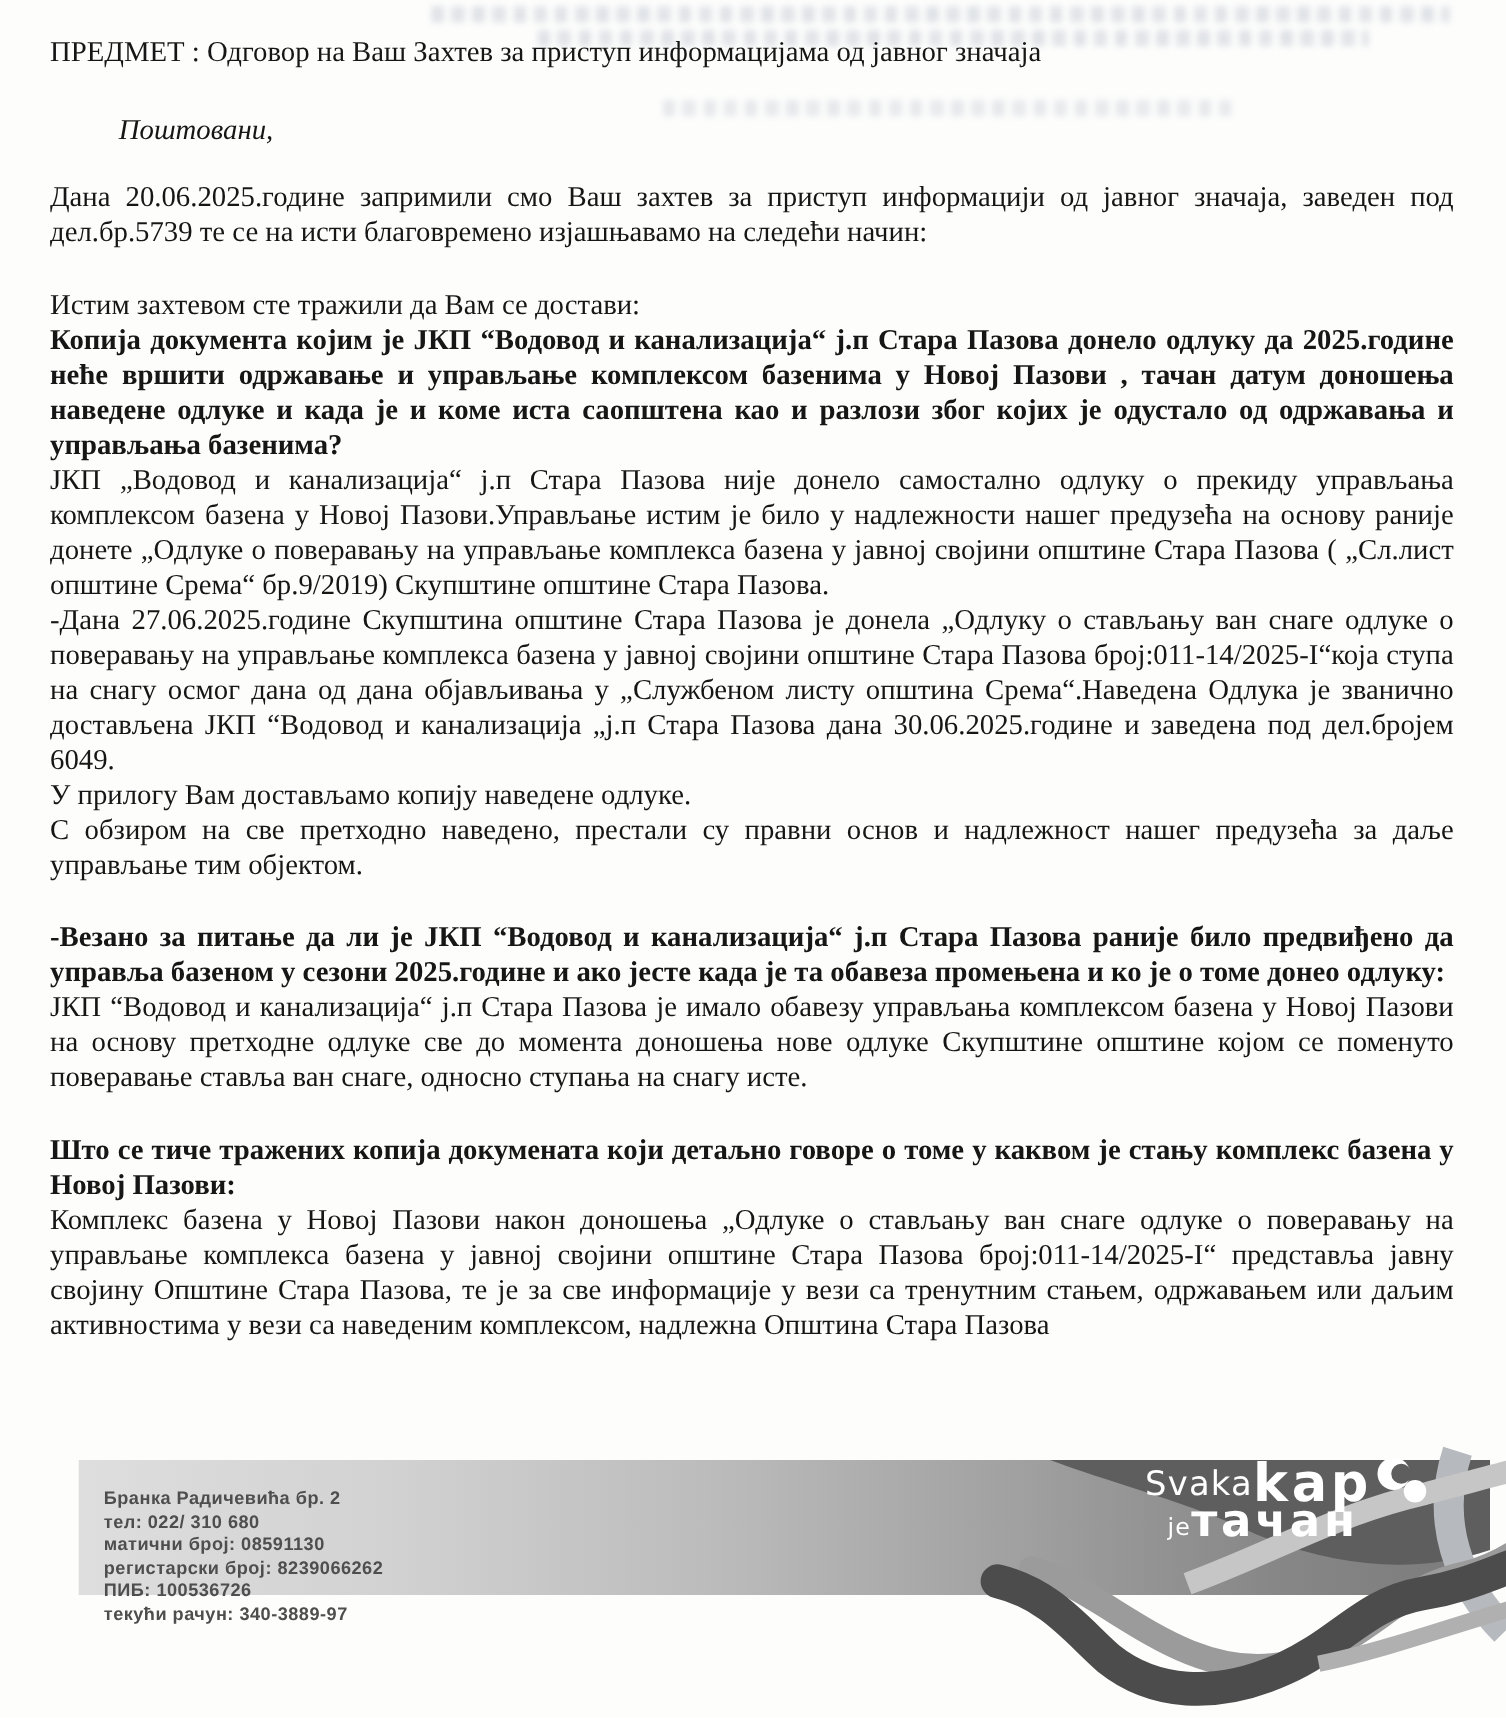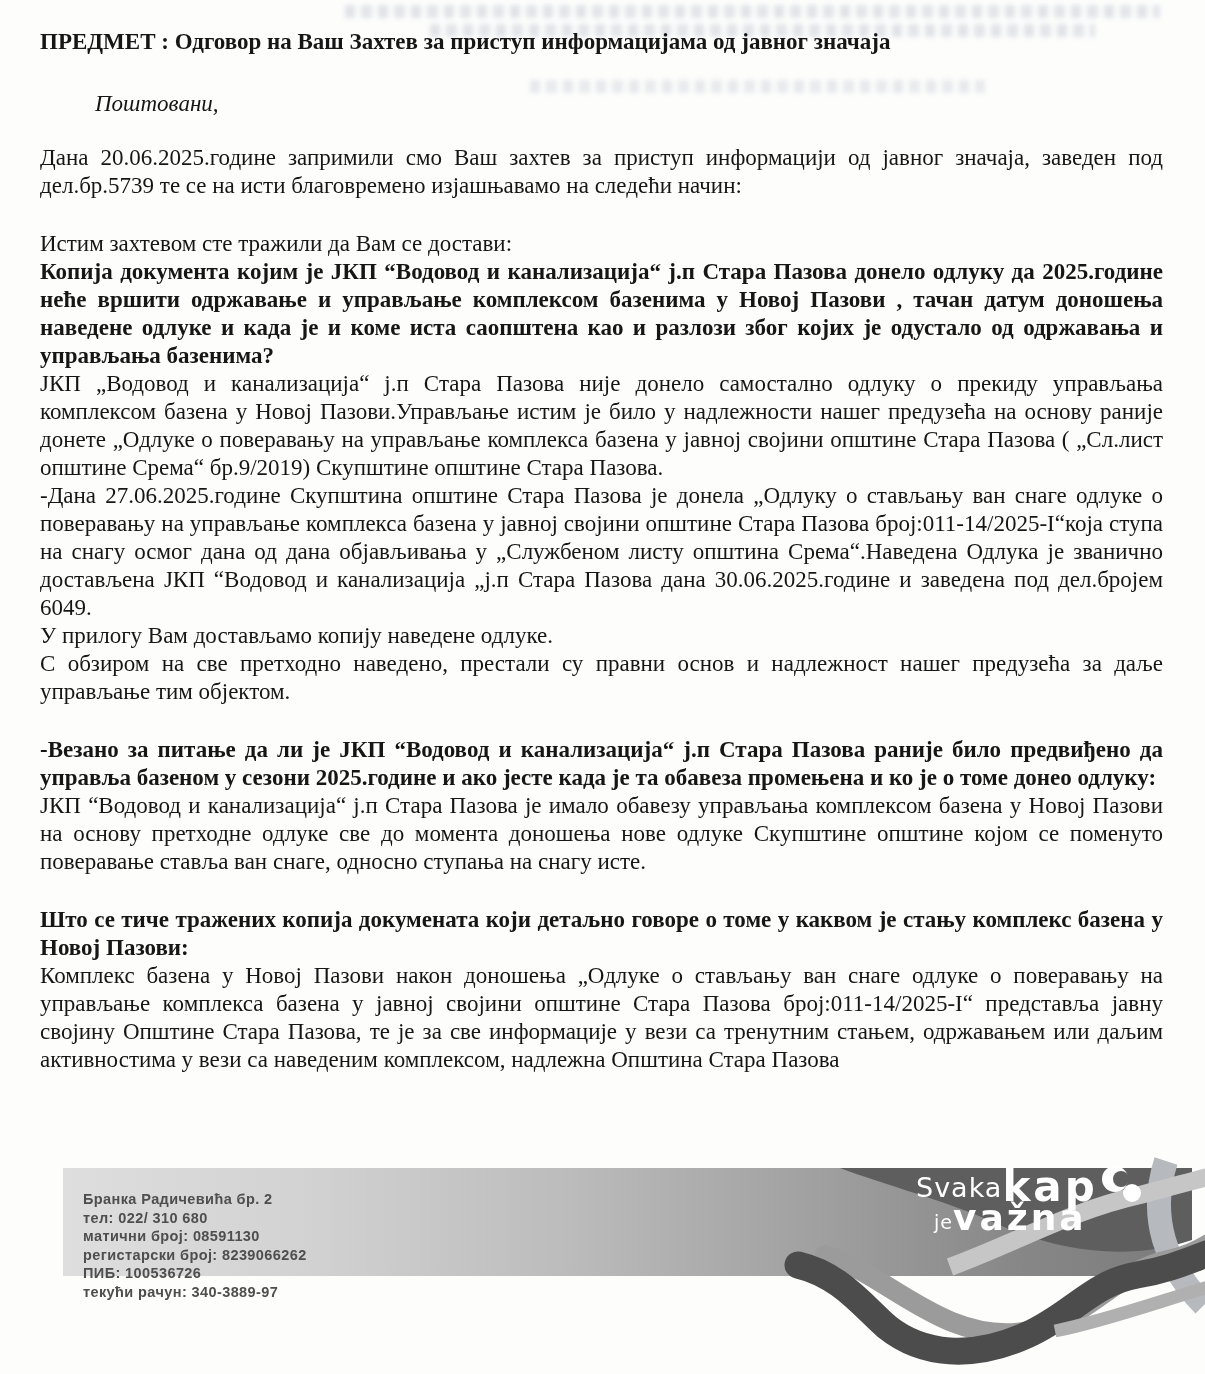--- a/index.html
+++ b/index.html
@@ -21,21 +21,21 @@
   }
   .bleed-1{left:345px;top:5px;width:815px;}
   .bleed-2{left:430px;top:24px;width:665px;}
   .bleed-3{left:530px;top:80px;width:455px;opacity:.33;}
 
   .doc{
     position:absolute;left:40px;top:28px;width:1123px;
     font-size:23px;line-height:28px;
   }
   .doc p{margin:0;text-align:justify;}
-  .subject{font-weight:bold;text-align:left !important;}
+  .subject{font-weight:normal;text-align:left !important;}
   .salutation{text-indent:55px;margin-top:34px !important;text-align:left !important;font-style:italic;}
   .mt-lg{margin-top:30px !important;}
   .mt-md{margin-top:26px !important;}
   .b{font-weight:bold;}
 
   
   .band{
     position:absolute;left:63px;top:1168px;width:1112px;height:108px;
     background:linear-gradient(90deg,#dedede 0%,#d2d2d2 22%,#bcbcbc 45%,#a0a0a0 68%,#878787 86%,#7c7c7c 100%);
   }
@@ -115,17 +115,17 @@
       <span class="logo-svaka">Svaka</span>
       <span class="logo-kap">kap</span>
       <svg class="drop" width="44" height="38" viewBox="0 0 44 38">
         <circle cx="15" cy="13" r="13" fill="#ffffff"></circle>
         <circle cx="21" cy="13" r="8" fill="#5e5e5e"></circle>
         <circle cx="32" cy="27" r="9" fill="#ffffff"></circle>
       </svg>
     </div>
     <div class="logo-row2">
       <span class="logo-je">je</span>
-      <span class="logo-vazna">važna</span>
+      <span class="logo-vazna">тачан</span>
     </div>
   </div>
 
 </div>
 
 </body></html>

